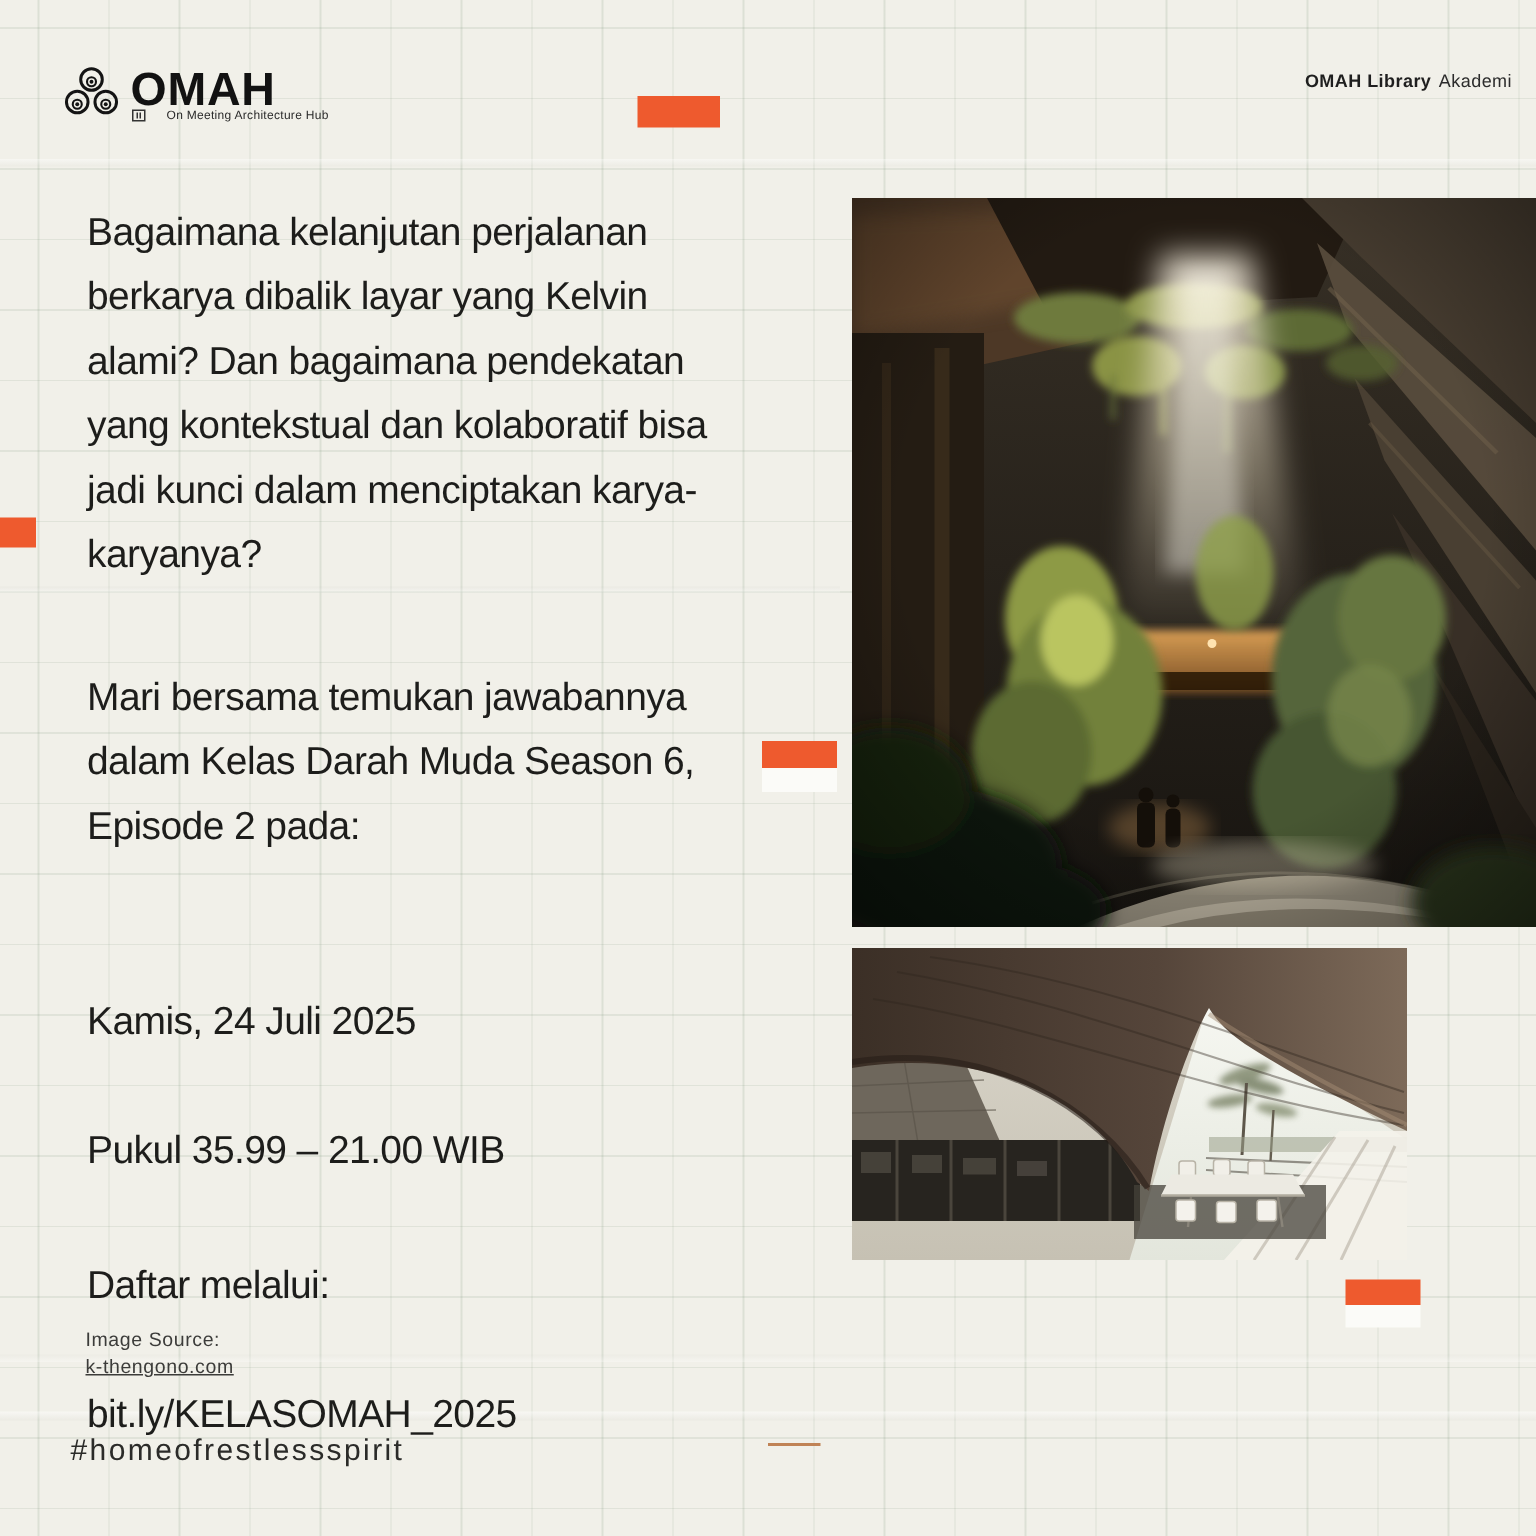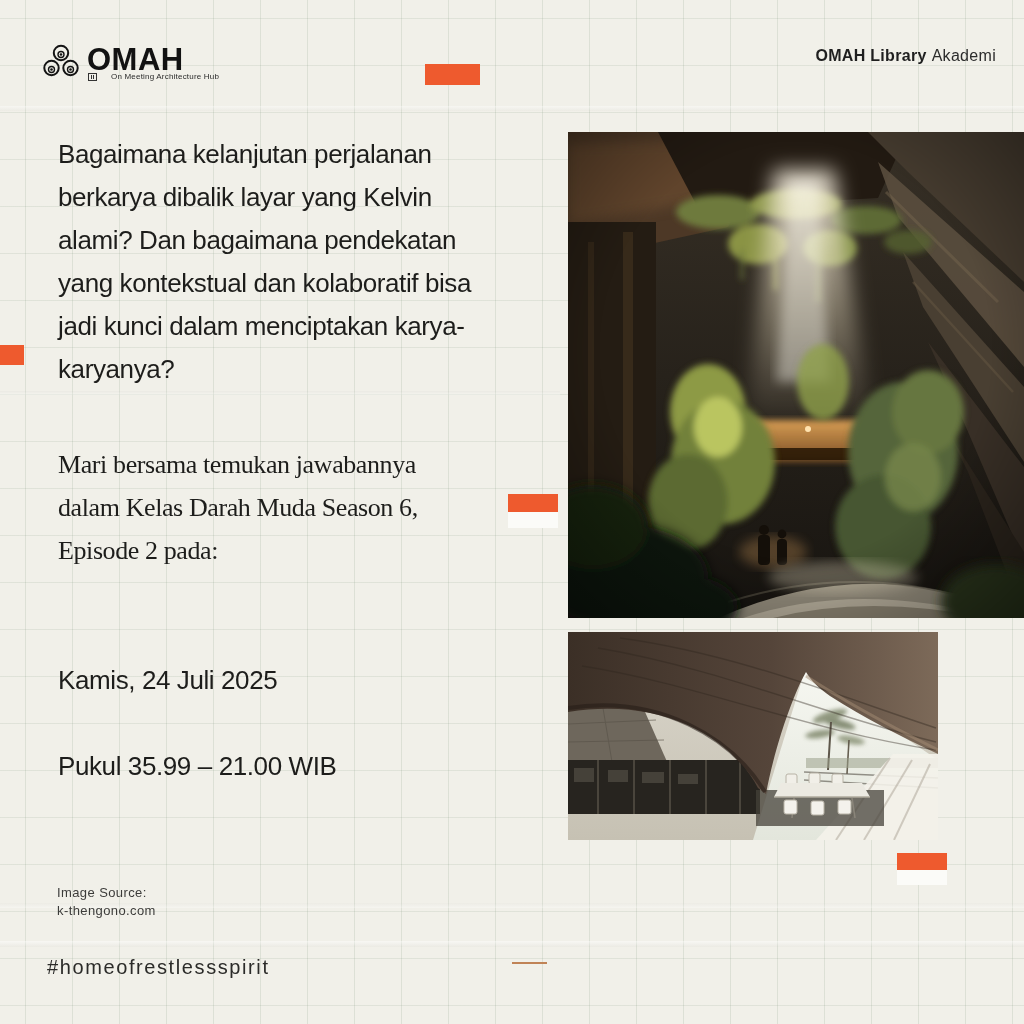--- a/index.html
+++ b/index.html
@@ -19,45 +19,45 @@
   .crease.c4{top:941px;height:6px;background:linear-gradient(to bottom, rgba(255,255,255,.8), rgba(0,0,0,.04));opacity:.6;}
 
   
   .logo{position:absolute;left:42px;top:44px;display:flex;align-items:flex-start;gap:7px;}
   .logo-icon{width:38px;height:34px;}
   .logo-word{font-size:31px;font-weight:700;color:#121212;letter-spacing:.5px;line-height:32px;text-align:right;}
   .logo-tagline{position:absolute;left:88px;top:72px;font-size:8px;color:#2a2a2a;letter-spacing:.2px;display:flex;align-items:center;gap:14px;}
   .stamp{display:inline-block;width:9px;height:8px;border:1px solid #333;box-sizing:border-box;background:
      linear-gradient(#333,#333) 2px 1px/1px 4px no-repeat,
      linear-gradient(#333,#333) 4px 1px/1px 4px no-repeat;}
-  .brand{position:absolute;right:28px;top:47px;font-size:16px;color:#1f1f1f;letter-spacing:.3px;}
+  .brand{position:absolute;right:16px;top:47px;font-size:12px;color:#1f1f1f;letter-spacing:.3px;}
   .brand .b{font-weight:700;}
   .brand .r{font-weight:400;margin-left:5px;color:#2c2c2c;}
 
   
   .acc{position:absolute;background:#ee5a2e;}
   .acc-top{left:425px;top:64px;width:55px;height:21px;}
   .acc-left{left:0;top:345px;width:24px;height:20px;}
   .flag{position:absolute;width:50px;}
   .flag-mid{left:508px;top:494px;}
   .flag-bot{left:897px;top:853px;}
   .flag .o{width:100%;height:18px;background:#ee5a2e;}
   .flag .w{width:100%;height:16px;background:#fbfbf8;}
   .flag-bot .o{height:17px;} .flag-bot .w{height:15px;}
   .thin-rule{position:absolute;left:512px;top:962px;width:35px;height:2px;background:#c08356;}
 
   
   .tblock{position:absolute;left:58px;width:528px;font-size:26px;line-height:43px;
           letter-spacing:-.4px;color:#1d1d1b;white-space:pre-line;}
   .intro{top:133px;}
-  .invitation{top:443px;font-family:Liberation Serif, serif;}
+  .invitation{top:443px;}
   .schedule{top:616px;}
   .register{top:792px;}
   .small-src{position:absolute;left:47px;top:884px;font-size:13px;line-height:18px;color:#3c3c3a;letter-spacing:.4px;margin-left:10px;}
-  .small-src .lnk{color:#3c3c3a;cursor:pointer;}
+  .small-src .lnk{text-decoration:underline;color:#3c3c3a;cursor:pointer;}
   .hashtag{position:absolute;left:47px;top:956px;font-size:20px;letter-spacing:1.6px;color:#2b2b29;}
 
   
   .photo{position:absolute;overflow:hidden;}
   .photo svg{display:block;width:100%;height:100%;}
   .photo-top{left:568px;top:132px;width:456px;height:486px;}
   .photo-bottom{left:568px;top:632px;width:370px;height:208px;}
 </style>
 </head>
 <body>
@@ -116,20 +116,24 @@
 karyanya?</div>
   <div class="tblock invitation">Mari bersama temukan jawabannya
 dalam Kelas Darah Muda Season 6,
 Episode 2 pada:</div>
 
   <div class="tblock schedule">
     <div>Kamis, 24 Juli 2025</div>
     <div>Pukul 35.99 – 21.00 WIB</div>
   </div>
 
+  <div class="tblock register">
+    <div>Daftar melalui:</div>
+    <div>bit.ly/KELASOMAH_2025</div>
+  </div>
 
   <div class="small-src">
     <div>Image Source:</div>
     <div class="lnk">k-thengono.com</div>
   </div>
 
   <div class="hashtag">#homeofrestlessspirit</div>
 
   <div class="photo photo-top">
     <svg viewBox="0 0 456 486" preserveAspectRatio="none">

